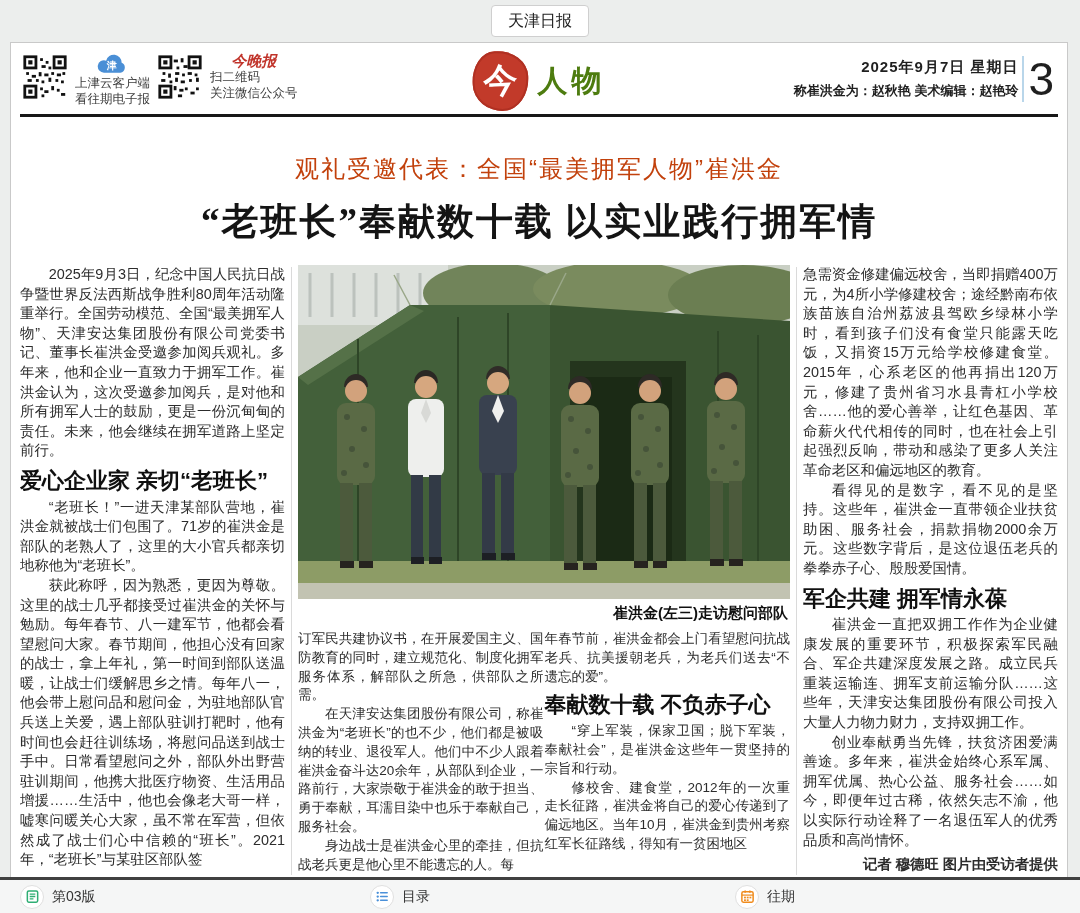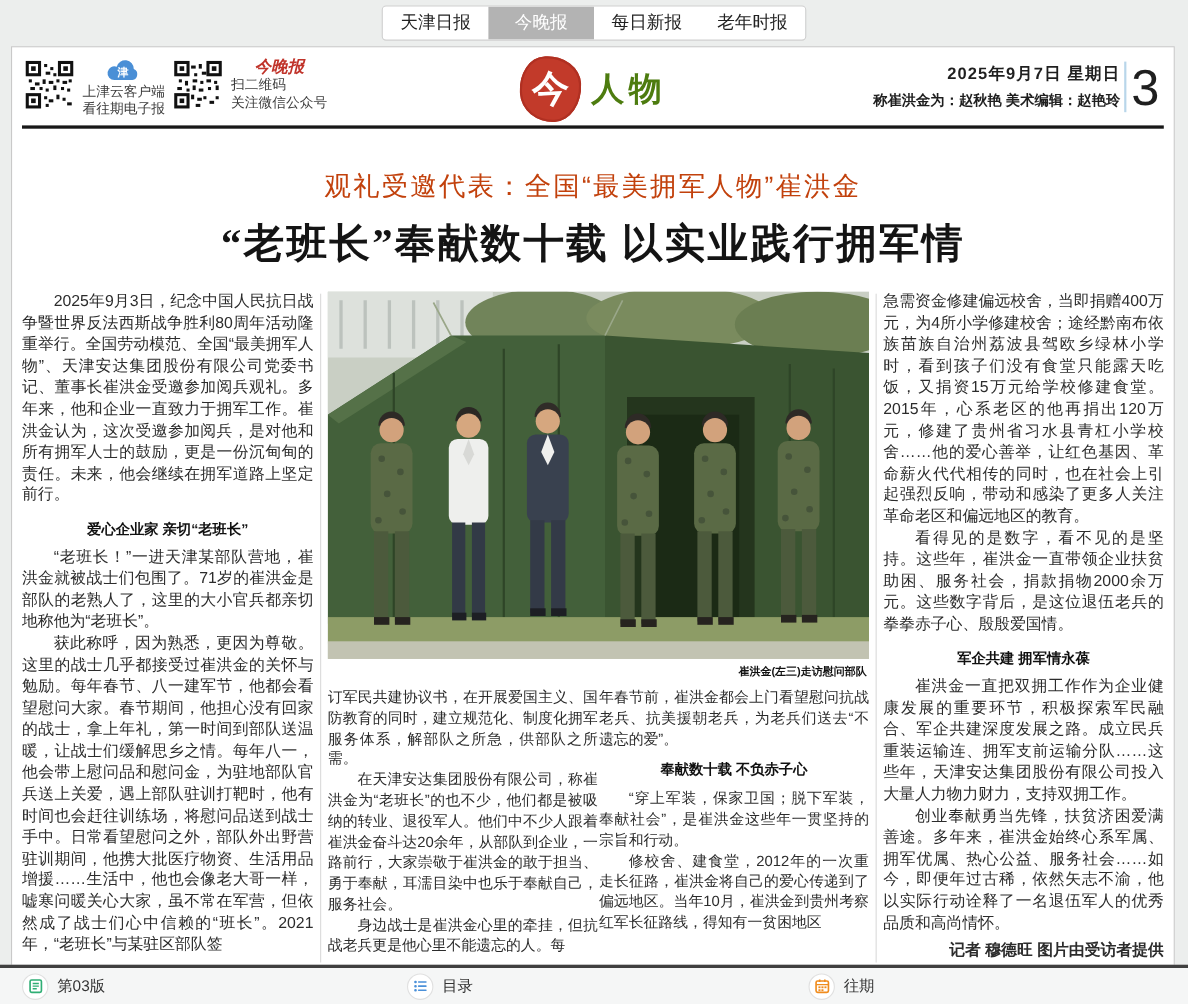--- a/index.html
+++ b/index.html
@@ -6,21 +6,21 @@
   body{
     width:1080px;height:913px;position:relative;overflow:hidden;
     background:#eceeed;
     font-family:"Liberation Sans","DejaVu Sans",sans-serif;
     color:#2b2b2b;
   }
   
   .tabbar{
     position:absolute;top:5px;left:50%;transform:translateX(-50%);
     display:flex;height:30px;background:#fff;border:1px solid #cfcfcf;
-    border-radius:4px;overflow:hidden;
+    border-radius:4px;overflow:hidden;flex-direction:column;
   }
   .tab{width:96px;line-height:30px;text-align:center;font-size:16px;color:#222;cursor:pointer;white-space:nowrap}
   .tab.active{background:#b3b3b3;color:#fff}
   
   .paper{
     position:absolute;top:42px;left:10px;width:1058px;height:838px;
     background:#fff;border:1px solid #c9c9c9;box-sizing:border-box;overflow:hidden;
   }
   .masthead{position:relative;height:74px;margin:0 9px}
   .mh-rule{position:absolute;bottom:0;left:0;right:0;height:3px;background:#171717}
@@ -54,23 +54,23 @@
   
   .bodygrid{display:flex;margin:18px 9px 0;height:612px;overflow:hidden}
   .textcol{font-size:14.4px;line-height:19.6px;color:#2c2c2c;text-align:justify}
   .col1{width:266px}
   .gutter{width:13px;position:relative;flex:none}
   .gutter::after{content:"";position:absolute;left:6px;top:2px;bottom:2px;width:1px;background:#dadada}
   .mid{width:492px;flex:none}
   .col3{width:256px}
   .bodygrid p{margin:0;text-indent:2em}
   .bodygrid p.cont{text-indent:0}
-  .subhead{font-weight:bold;text-align:center;font-size:13px;margin:10px 0 7px 0;color:#101010;white-space:nowrap}
+  .subhead{font-weight:bold;text-align:left;font-size:22px;margin:10px 0 7px 0;color:#101010;white-space:nowrap}
   .photo{width:492px;height:334px;display:block;background:#c9cfc4}
-  .caption{font-size:10px;font-weight:bold;color:#101010;text-align:right;margin:5px 2px 7px 0}
+  .caption{font-size:15px;font-weight:bold;color:#101010;text-align:right;margin:5px 2px 7px 0}
   .midcols{display:flex;gap:1px;height:244px;overflow:hidden}
   .midcols>div{flex:1;font-size:13.5px;line-height:18.8px}
   .byline{font-weight:bold;text-align:right;margin-top:5px;text-indent:0;white-space:nowrap}
   
   .footer{position:absolute;left:0;right:0;bottom:0;height:33px;background:#f5f6f6;border-top:3px solid #404040}
   .fitem{position:absolute;top:0;height:33px;display:flex;align-items:center;gap:8px;font-size:14px;color:#333;cursor:pointer}
   .fitem.f1{left:20px}.fitem.f2{left:370px}.fitem.f3{left:735px}
   .ficon{width:24px;height:24px;border-radius:50%;background:#fff;border:1px solid #e0e0e0;display:flex;align-items:center;justify-content:center;box-sizing:border-box}
   .ficon svg{width:15px;height:15px;display:block}
 </style>

